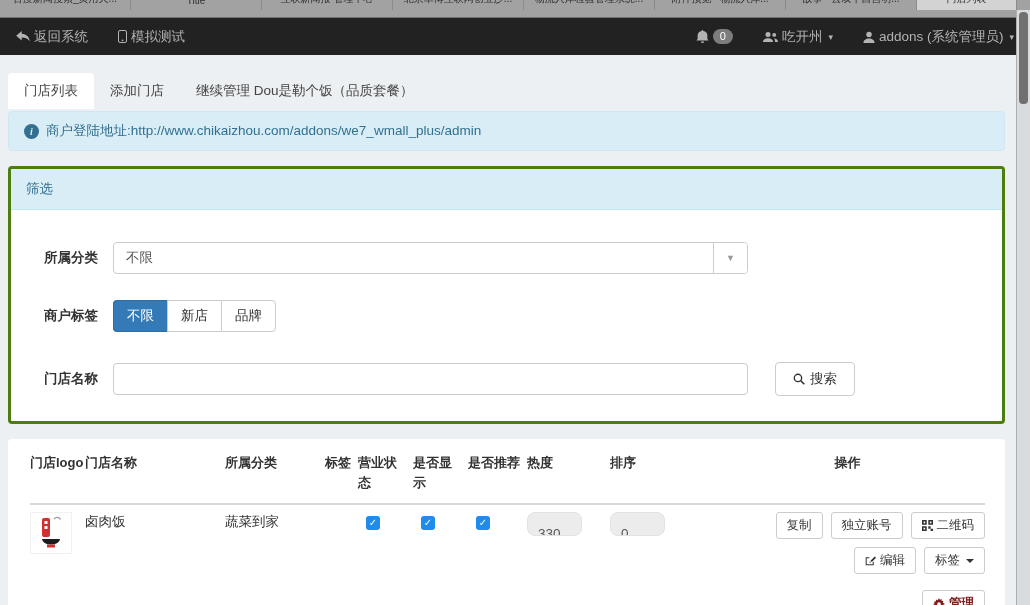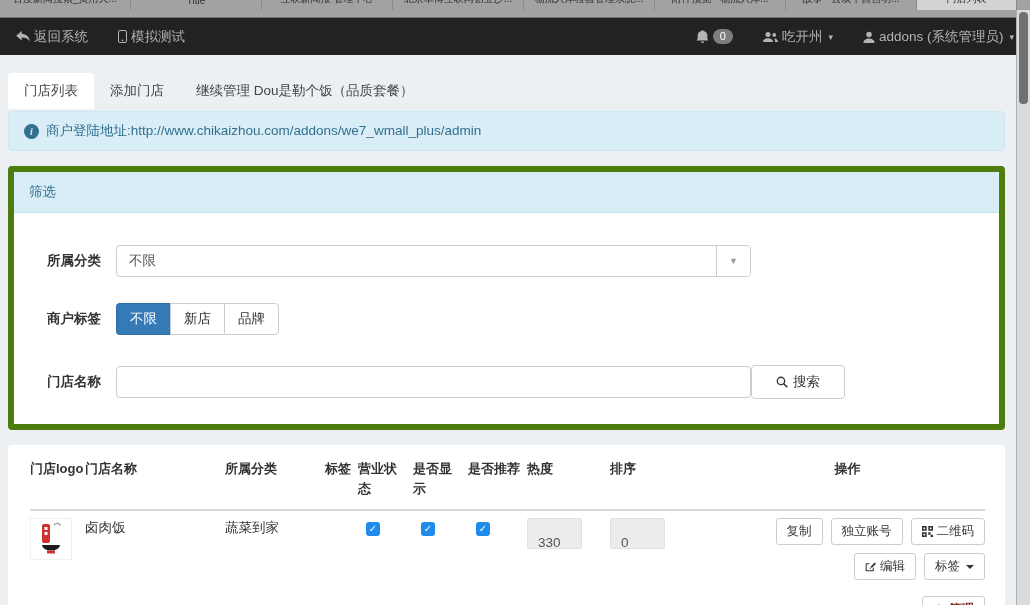--- a/index.html
+++ b/index.html
@@ -27,58 +27,58 @@
   .ptab { padding:9px 16px; color:#444; cursor:pointer; border-radius:4px 4px 0 0; }
   .ptab.active { background:#fff; }
   .alert-info {
     margin-top:2px; background:#d9edf7; border:1px solid #cfe7f2; color:#31708f;
     border-radius:4px; padding:10px 15px; display:flex; align-items:center; gap:7px; height:40px;
   }
   .info-circle { display:inline-block; width:15px; height:15px; border-radius:50%; background:#31708f; color:#d9edf7;
     font:italic bold 10px "Liberation Serif",serif; text-align:center; line-height:15px; flex:0 0 15px; }
   
   .panel { margin-top:15px; background:#fff; border-radius:4px; }
-  .panel.info-border { border:6px solid #4d7c0f; }
+  .panel.info-border { border:3px solid #4d7c0f; }
   .panel-heading { background:#d9edf7; color:#31708f; padding:11px 15px; border-bottom:1px solid #bce8f1; border-radius:3px 3px 0 0; }
   .panel-body { padding:12px 15px 25px 15px; }
   .form-row { display:flex; align-items:center; margin-top:20px; }
   .form-label { width:72px; text-align:right; font-weight:bold; color:#333; margin-right:15px; flex:0 0 72px; }
   .select-box { width:635px; height:32px; border:1px solid #ccc; border-radius:4px; background:#fff;
     display:flex; align-items:center; position:relative; cursor:pointer; }
   .select-box .sel-text { padding-left:12px; color:#555; flex:1; }
   .sel-btn { width:34px; height:30px; border-left:1px solid #ccc; border-radius:0 3px 3px 0; background:#fff;
     display:flex; align-items:center; justify-content:center; color:#999; font-size:9px; }
   .btn-group { display:flex; }
   .btn { border:1px solid #ccc; background:#fff; color:#333; padding:6px 13px; font-size:13.5px; cursor:pointer;
     font-family:inherit; }
   .btn-group .btn { border-right-width:0; }
   .btn-group .btn:first-child { border-radius:4px 0 0 4px; }
   .btn-group .btn:last-child { border-radius:0 4px 4px 0; border-right-width:1px; }
   .btn-group .btn.active { background:#337ab7; border-color:#2e6da4; color:#fff; }
   .text-input { width:635px; height:32px; border:1px solid #ccc; border-radius:4px; padding:0 12px; font-size:13.5px;
     color:#555; font-family:inherit; outline:none; }
-  .search-btn { border-radius:4px; display:inline-flex; align-items:center; gap:5px; padding:7px 24px; }
+  .search-btn { margin-left:27px; border-radius:4px; display:inline-flex; align-items:center; gap:5px; padding:7px 17px; }
   
   .table-panel { padding:14px 20px 20px 22px; height:400px; }
   .trow { display:flex; align-items:flex-start; }
   .thead { font-weight:bold; font-size:13px; padding-bottom:10px; border-bottom:2px solid #d8d8d8; line-height:1.55; }
   .tbody-row { padding:7px 0 9px 0; border-bottom:1px solid #ededed; line-height:1.5; }
   .col-logo { flex:0 0 55px; }
   .col-name { flex:0 0 140px; padding-right:10px; }
   .col-cat  { flex:0 0 100px; padding-right:8px; }
   .col-tag  { flex:0 0 33px; }
   .col-status, .col-show { flex:0 0 55px; padding-right:6px; }
   .col-rec  { flex:0 0 59px; padding-right:6px; }
   .col-heat { flex:0 0 83px; }
   .col-sort { flex:0 0 100px; }
   .col-actions { flex:1; }
   .thead .col-actions { text-align:center; }
   .cb { width:14px; height:14px; background:#1f8ceb; border-radius:3px; color:#fff; font-size:10px; line-height:14px;
     text-align:center; margin:4px 0 0 8px; cursor:pointer; }
-  .mini-input { width:55px; height:31px; background:#ececec; border:1px solid #e2e2e2; border-radius:2px;
+  .mini-input { width:55px; height:24px; background:#ececec; border:1px solid #e2e2e2; border-radius:8px;
     padding:18px 0 0 10px; font-size:13.5px; color:#555; font-family:inherit; outline:none; }
   .actions { display:flex; justify-content:flex-end; flex-wrap:wrap; column-gap:8px; row-gap:5px;gap:8px; }
   .abtn { border:1px solid #ccc; background:#fff; border-radius:3px; padding:5px 10px; font-size:12.5px; color:#333;
     display:inline-flex; align-items:center; gap:4px; cursor:pointer; font-family:inherit; line-height:1.2; }
   .abtn .caret-d { width:0; height:0; border-left:4px solid transparent; border-right:4px solid transparent;
     border-top:4px solid #333; margin-left:2px; }
   .abtn.manage { color:#7f1d1d;font-weight:bold; }
   .break { flex-basis:100%; height:0; }
   .logo-box { width:42px; height:42px; background:#fff; border:1px solid #f0f0f0; display:flex; flex-direction:column;
     align-items:center; justify-content:center; }

